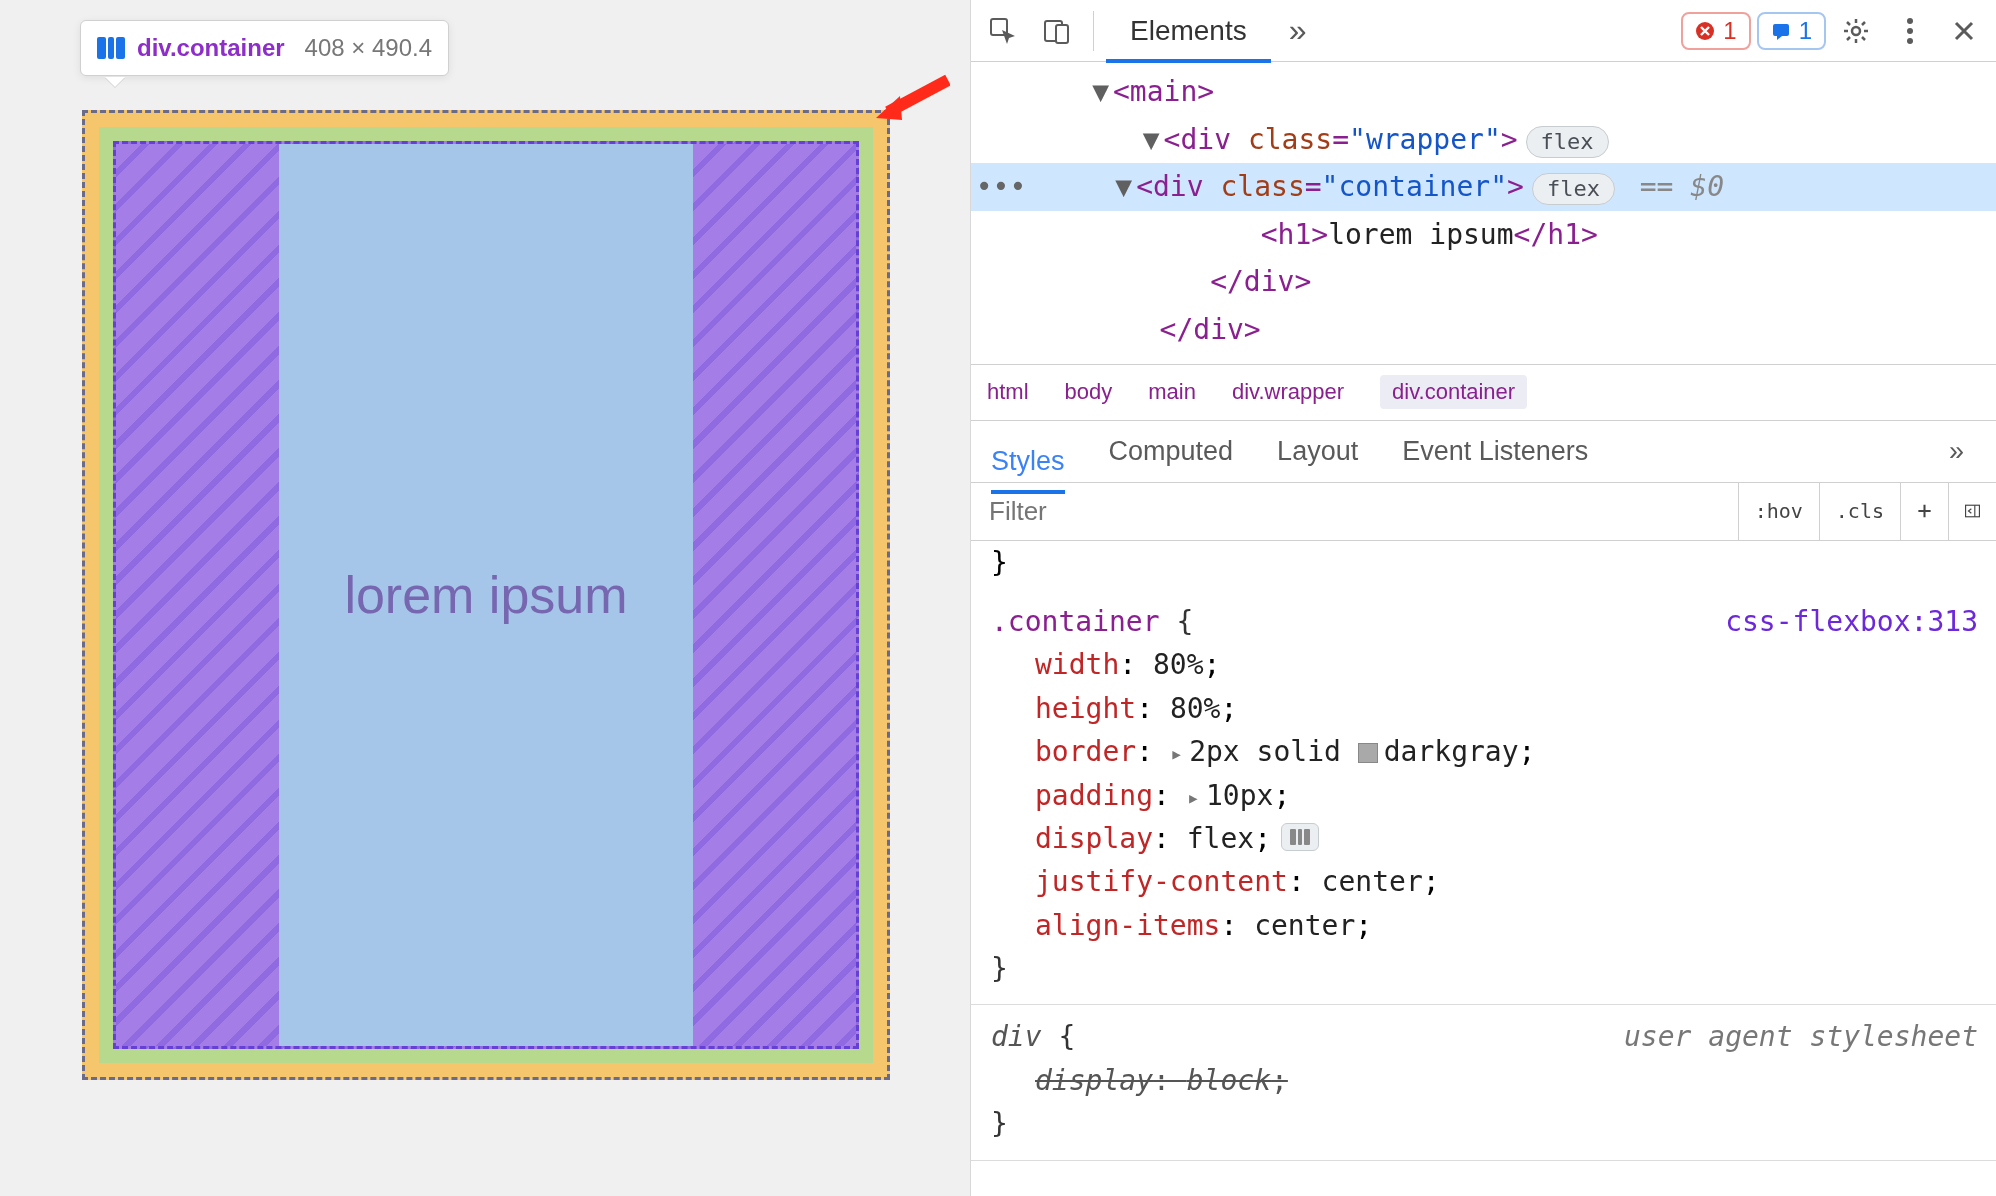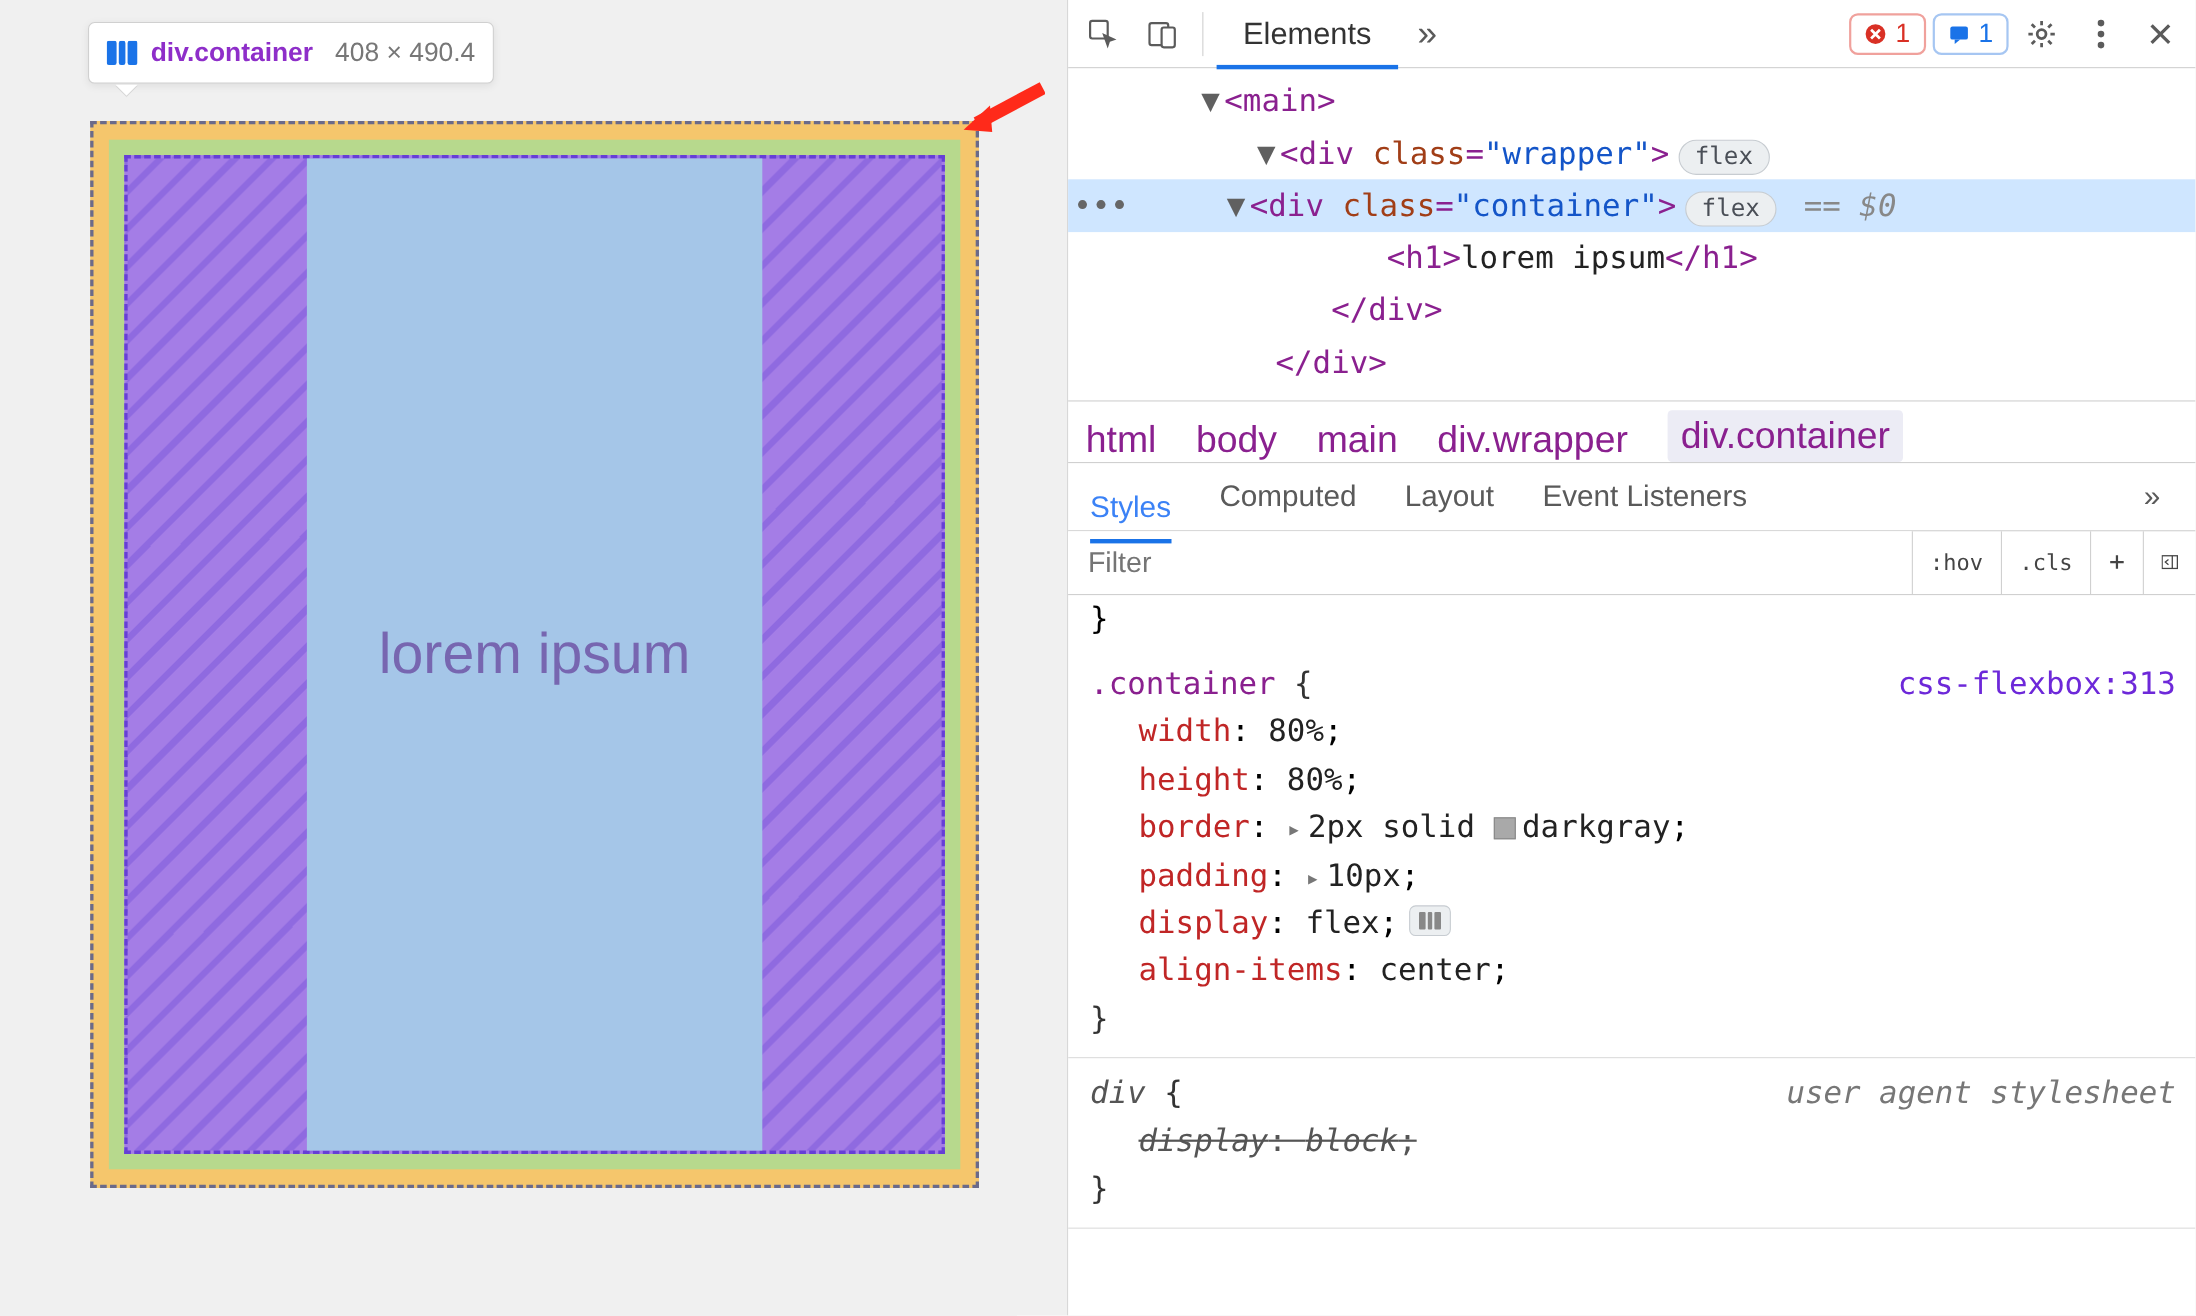--- a/index.html
+++ b/index.html
@@ -169,24 +169,24 @@
   font-family: Menlo, monospace;
   line-height:30px;
 }
 .selvar { color:#888; font-style: italic; font-family: Menlo, monospace; padding-right:16px;}
 .tri { color:#606060; padding-right:4px; }
 
 
 .crumbs {
   height: 56px;
   border-bottom: 1px solid #d0d0d0;
-  display:flex; align-items:flex-end;
+  display:flex; align-items:center;
   padding: 0 16px;
   gap: 36px;
-  font-size: 34px;
+  font-size: 22px;
   color:#8a208f;
 }
 .crumbs .active {
   background:#ececf5;
   padding:4px 12px;
   border-radius:4px;
 }
 
 
 .sp-tabs {
@@ -434,20 +434,21 @@
       <div class="prop"><span class="pn">height</span>: <span class="pv">80%</span>;</div>
       <div class="prop"><span class="pn">border</span>: <span class="expand-tri"></span><span class="pv">2px solid </span><span class="swatch"></span><span class="pv">darkgray</span>;</div>
       <div class="prop"><span class="pn">padding</span>: <span class="expand-tri"></span><span class="pv">10px</span>;</div>
       <div class="prop"><span class="pn">display</span>: <span class="pv">flex</span>;<span class="flex-mini">
             <svg viewBox="0 0 22 18">
               <rect x="1" y="1" width="6" height="16" rx="1" fill="#888"></rect>
               <rect x="9" y="1" width="4" height="16" rx="1" fill="#888"></rect>
               <rect x="15" y="1" width="6" height="16" rx="1" fill="#888"></rect>
             </svg>
           </span></div>
+      <div class="prop"><span class="pn">justify-content</span>: <span class="pv">center</span>;</div>
       <div class="prop"><span class="pn">align-items</span>: <span class="pv">center</span>;</div>
       <div><span class="brace">}</span></div>
     </div>
 
     <div class="rule ua">
       <span class="src">user agent stylesheet</span>
       <div><span class="sel-name">div</span> <span class="brace">{</span></div>
       <div class="prop strike"><span class="pn">display</span>: <span class="pv">block</span>;</div>
       <div><span class="brace">}</span></div>
     </div>

